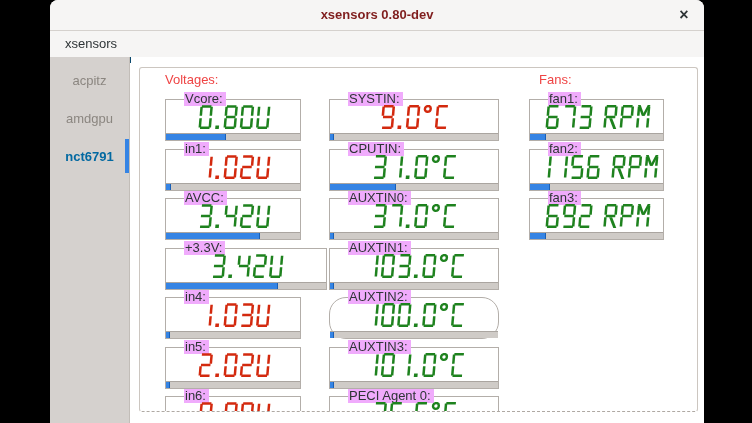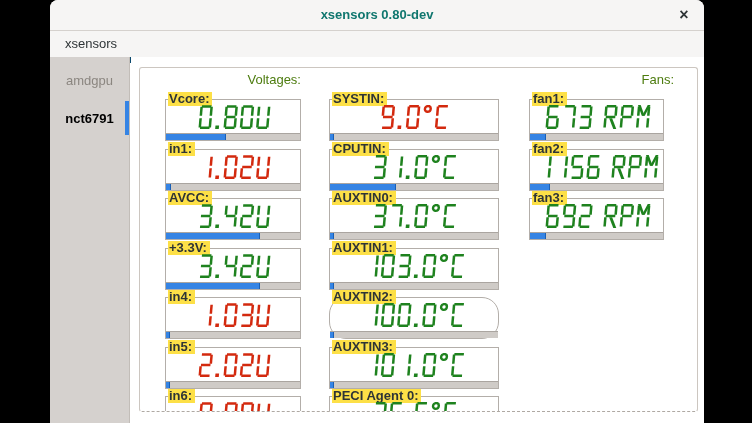--- a/index.html
+++ b/index.html
@@ -3,42 +3,42 @@
 <meta charset="utf-8">
 <style>
   html,body{margin:0;padding:0;}
   body{width:752px;height:423px;background:#000;position:relative;overflow:hidden;
        font-family:"Liberation Sans",sans-serif;font-size:13px;color:#2e3436;}
   .window{position:absolute;left:50px;top:0;width:654px;height:423px;background:#fff;
           border-radius:8px 8px 0 0;box-shadow:0 0 0 1px rgba(0,0,0,.35);}
   .titlebar{position:absolute;left:0;top:0;right:0;height:30px;background:#f6f5f4;
             border-bottom:1px solid #d5d1cd;border-radius:8px 8px 0 0;}
   .title{position:absolute;left:0;right:0;top:0;height:30px;line-height:30px;text-align:center;
-         font-weight:bold;color:#0f766e;}
+         font-weight:bold;color:#7f1d1d;}
   .close-btn{position:absolute;right:8px;top:3px;width:24px;height:24px;display:flex;
              align-items:center;justify-content:center;font-size:16px;font-weight:bold;
              color:#2e3436;cursor:pointer;border-radius:4px;}
   .menubar{position:absolute;left:0;top:31px;right:0;height:26px;background:#f6f5f4;
            border-bottom:6px solid #0c4a6e;}
   .menu-item{display:inline-block;margin-left:6px;padding:4px 9px;line-height:17px;color:#2e3436;}
   .body{position:absolute;left:0;top:57px;right:0;bottom:0;}
   .sidebar{position:absolute;left:0;top:0;bottom:0;width:80px;background:#d5d1ce;
            border-right:1px solid #c2bdb8;padding-top:4px;box-sizing:border-box;}
   .tab{position:relative;height:38px;display:flex;align-items:center;justify-content:center;
        color:#8b8680;cursor:pointer;}
-  .tab.selected{color:#000000;font-weight:bold;}
+  .tab.selected{color:#0369a1;font-weight:bold;}
   .tab .indicator{position:absolute;right:0;top:2px;bottom:2px;width:4px;background:var(--accent);}
   .content{position:absolute;left:81px;top:0;right:0;bottom:0;background:#fff;}
   .frame{position:absolute;left:8px;top:10px;width:557px;height:343px;background:#fff;
          border:1px solid #ccc6c0;border-bottom:1px dashed #aFa9a3;border-radius:3px;
          overflow:hidden;}
-  .col-header{position:absolute;top:4px;height:16px;text-align:right;color:#4d7c0f;}
+  .col-header{position:absolute;top:4px;height:16px;text-align:left;color:#ef4444;}
   .sensor-box{position:absolute;height:40px;border:1px solid #b3aea9;background:#fff;}
-  .sensor-label{position:absolute;top:-8px;left:2px;padding:0 3px 0 1px;background:#fde047;
-                line-height:14px;height:14px;color:#2e3436;white-space:nowrap;font-weight:bold;}
+  .sensor-label{position:absolute;top:-8px;left:18px;padding:0 3px 0 1px;background:#f0abfc;
+                line-height:14px;height:14px;color:#2e3436;white-space:nowrap;}
   .lcd-area{position:absolute;left:0;right:0;top:1px;height:32px;display:flex;
             align-items:center;justify-content:center;}
   .lcd{line-height:0;}
   .lcd.green{color:var(--ok);}
   .lcd.red{color:var(--alarm);}
   .progress{position:absolute;left:0;right:0;bottom:0;height:7px;background:#cfcbc7;
             border-top:1px solid #aaa5a0;box-sizing:border-box;}
   .fill{position:absolute;left:0;top:0;bottom:0;background:var(--accent);
         border-right:1px solid #1a5fb4;box-sizing:border-box;}
 </style>
@@ -49,20 +49,23 @@
   <div class="titlebar">
     <div class="title">xsensors 0.80-dev</div>
     <div class="close-btn">×</div>
   </div>
   <div class="menubar">
     <span class="menu-item">xsensors</span>
   </div>
   <div class="body">
     <div class="sidebar" id="sidebar">
         <div class="tab">
+          <span>acpitz</span>
+        </div>
+        <div class="tab">
           <span>amdgpu</span>
         </div>
         <div class="tab selected">
           <span>nct6791</span>
           <span class="indicator"></span>
         </div>
       </div>
     <div class="content">
       <div class="frame" id="frame">
           <div class="col-header" style="left: 25px; width: 136px;">Voltages:</div>
@@ -189,21 +192,21 @@
                       <rect x="0" y="10.5" width="2" height="7.3"></rect>
                       <rect x="0" y="1.2" width="2" height="7.3"></rect>
                     </g>
                   </g>
                 </svg></div>
             </div>
             <div class="progress">
               <div class="fill" style="width: 70%; min-width: 4px;"></div>
             </div>
           </div>
-          <div class="sensor-box" style="left: 25px; top: 180px; width: 134px;">
+          <div class="sensor-box" style="left: 25px; top: 180px; width: 134px; padding-left: 26px;">
             <div class="sensor-label">+3.3V:</div>
             <div class="lcd-area">
               <div class="lcd green"><svg width="75" height="24" viewBox="-2 0 60 19" fill="currentColor">
                   <g transform="translate(1.6,0) skewX(-5)">
                     <g transform="translate(0,0)">
                       <rect x="1.2" y="0" width="7.6" height="2"></rect>
                       <rect x="8" y="1.2" width="2" height="7.3"></rect>
                       <rect x="1.2" y="8.5" width="7.6" height="2"></rect>
                       <rect x="8" y="10.5" width="2" height="7.3"></rect>
                       <rect x="1.2" y="17" width="7.6" height="2"></rect>

